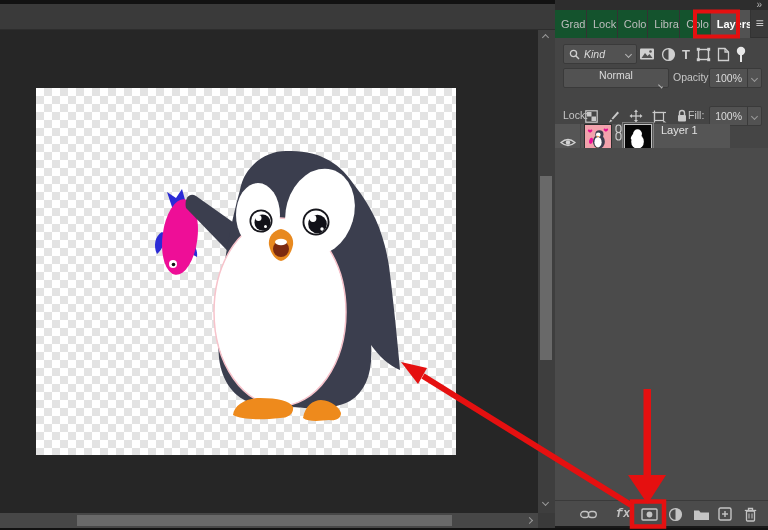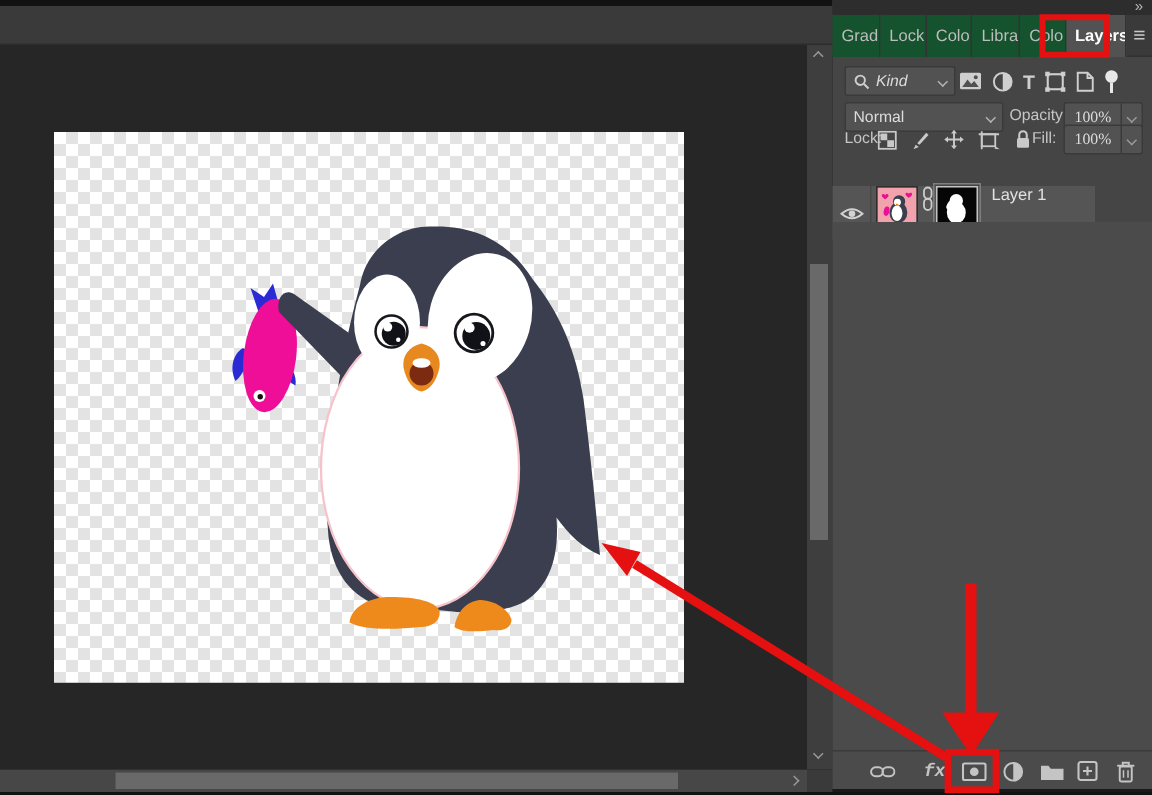--- a/index.html
+++ b/index.html
@@ -35,28 +35,28 @@
   .panel{position:absolute;left:555px;top:0;width:213px;height:530px;background:#454545;}
   .panel-top{position:absolute;left:0;top:0;width:213px;height:10px;background:#2d2d2d;color:#b5b5b5;font-size:10px;line-height:9px;text-align:right;padding-right:6px;}
   .tab-strip{position:absolute;left:0;top:10px;width:213px;height:28px;background:#3a3a3a;display:flex;border-bottom:1px solid #313131;}
   .tab{height:28px;line-height:28px;padding:0 6px;font-size:11px;color:#bdbdbd;background:#14532d;border-right:1px solid #333;white-space:nowrap;overflow:hidden;}
   .tab.active{background:#525252;color:#ffffff;font-weight:bold;}
   .panel-menu{margin-left:auto;width:22px;text-align:center;color:#c8c8c8;font-size:14px;line-height:26px;}
 
   .row{position:absolute;left:0;width:213px;font-size:10.5px;color:#c6c6c6;}
   .row-kind{top:42px;height:24px;}
   .row-blend{top:66px;height:24px;}
-  .row-lock{top:82px;height:22px;}
+  .row-lock{top:105px;height:22px;}
 
   .select{position:absolute;display:flex;align-items:center;height:20px;background:#525252;border:1px solid #3a3a3a;border-radius:2px;color:#dcdcdc;padding:0 5px;gap:4px;}
   .select .chev{margin-left:auto;border-color:#b5b5b5;}
   .kind-select{left:8px;top:2px;width:74px;font-style:italic;}
-  .blend-select{left:8px;top:2px;width:106px;}
+  .blend-select{left:8px;top:2px;width:106px;flex-direction:column;}
   .value-box{position:absolute;display:flex;align-items:center;height:20px;background:#525252;border:1px solid #3a3a3a;border-radius:2px;color:#dcdcdc;}
-  .value-box .num{width:38px;text-align:center;font-family:Liberation Serif, serif;}
+  .value-box .num{width:38px;text-align:center;}
   .value-box .drop{width:14px;height:100%;display:flex;align-items:center;justify-content:center;border-left:1px solid #3a3a3a;}
   .opacity-box{left:154px;top:2px;width:53px;}
   .fill-box{left:154px;top:1px;width:53px;}
   .label{position:absolute;top:5px;}
   .opacity-label{left:118px;}
   .lock-label{left:8px;top:4px;}
   .fill-label{left:133px;top:4px;}
 
   .filter-icons{position:absolute;left:84px;top:2px;display:flex;gap:6px;align-items:center;height:20px;}
   .icon{display:inline-flex;align-items:center;justify-content:center;}

